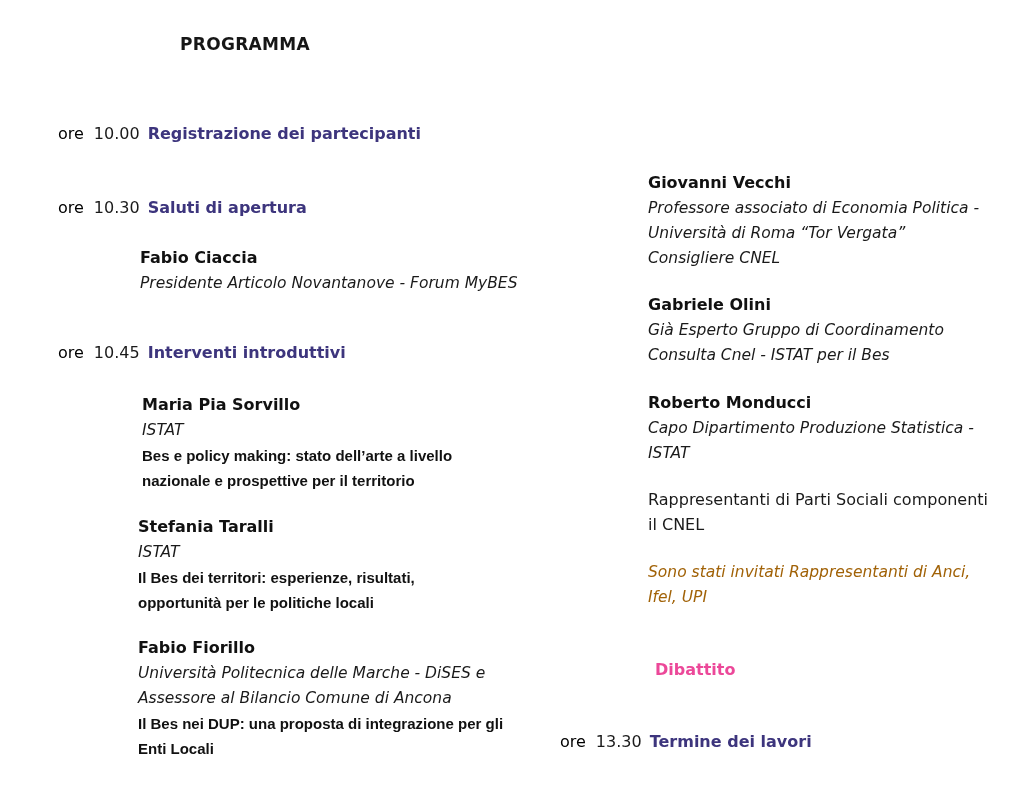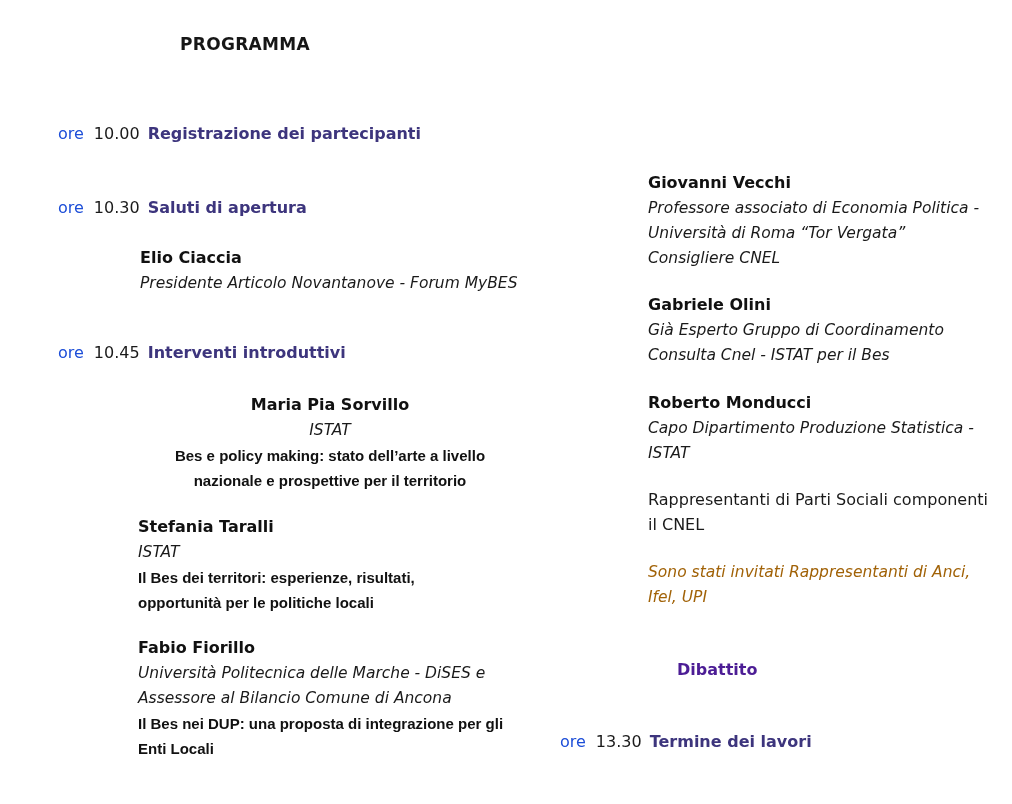--- a/index.html
+++ b/index.html
@@ -3,55 +3,55 @@
 <meta charset="utf-8">
 <style>
   html, body { margin:0; padding:0; background:#ffffff; }
   .page {
     position:relative; width:1012px; height:804px; background:#ffffff;
     font-family:"DejaVu Sans", sans-serif; color:#1a1a1a; overflow:hidden;
   }
   .abs { position:absolute; }
   .event-title { font-size:17px; font-weight:bold; color:#161616; letter-spacing:0.3px; }
   .time-line { font-size:16px; white-space:nowrap; }
-  .time-line .ore { color:#1d4ed8; margin-right:10px; }
+  .time-line .ore { color:#000000; margin-right:10px; }
   .time-line .time { color:#1a1a1a; margin-right:8px; }
   .time-line .slot-title { color:#3d357d; font-weight:bold; }
   .speaker .name { font-size:16px; font-weight:bold; color:#111111; line-height:26px; }
   .speaker .role { font-size:15.5px; font-style:italic; color:#1a1a1a; line-height:25px; }
   .speaker .talk { font-family:"Liberation Sans", sans-serif; font-size:15px; font-weight:bold; color:#111111; line-height:25px; }
   .plain-line { font-size:16px; color:#1a1a1a; line-height:25px; }
   .italic-line { font-size:15.5px; font-style:italic; color:#a16207; line-height:25px; }
-  .debate { font-size:16px; font-weight:bold; color:#4c1d95;margin-left:22px; }
+  .debate { font-size:16px; font-weight:bold; color:#ec4899; }
 </style>
 </head>
 <body>
 
 <div class="page">
 
   <div class="abs event-title" style="left:180px; top:34px;">PROGRAMMA</div>
 
   <div class="abs time-line" style="left:58px; top:124px;">
     <span class="ore">ore</span><span class="time">10.00</span><span class="slot-title">Registrazione dei partecipanti</span>
   </div>
 
   <div class="abs time-line" style="left:58px; top:198px;">
     <span class="ore">ore</span><span class="time">10.30</span><span class="slot-title">Saluti di apertura</span>
   </div>
 
   <div class="abs speaker" style="left:140px; top:245px; width:400px;">
-    <div class="name">Elio Ciaccia</div>
+    <div class="name">Fabio Ciaccia</div>
     <div class="role">Presidente Articolo Novantanove - Forum MyBES</div>
   </div>
 
   <div class="abs time-line" style="left:58px; top:343px;">
     <span class="ore">ore</span><span class="time">10.45</span><span class="slot-title">Interventi introduttivi</span>
   </div>
 
-  <div class="abs speaker" style="left:130px; top:392px; width:400px;text-align:center;">
+  <div class="abs speaker" style="left:142px; top:392px; width:400px;">
     <div class="name">Maria Pia Sorvillo</div>
     <div class="role">ISTAT</div>
     <div class="talk">Bes e policy making: stato dell’arte a livello</div>
     <div class="talk">nazionale e prospettive per il territorio</div>
   </div>
 
   <div class="abs speaker" style="left:138px; top:514px; width:400px;">
     <div class="name">Stefania Taralli</div>
     <div class="role">ISTAT</div>
     <div class="talk">Il Bes dei territori: esperienze, risultati,</div>

